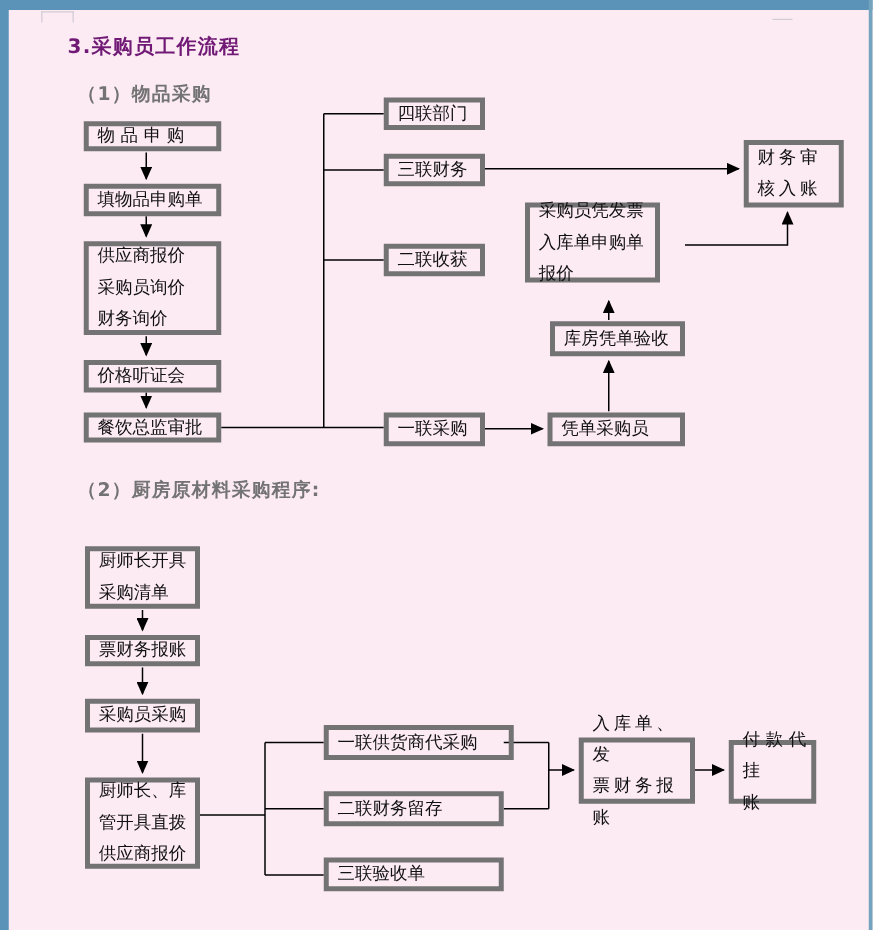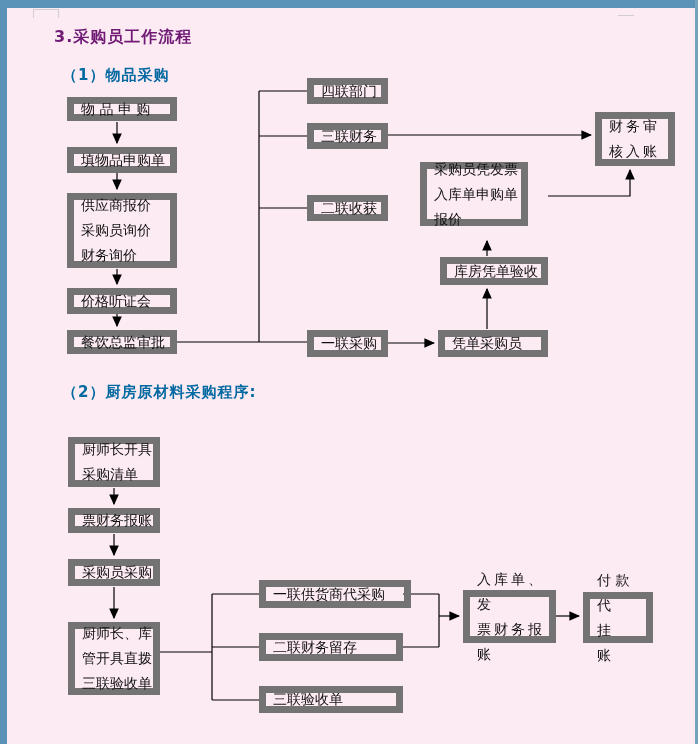--- a/index.html
+++ b/index.html
@@ -9,23 +9,23 @@
     font-family:"DejaVu Sans","Liberation Sans",sans-serif;
   }
   .bar-top{position:absolute;left:0;top:0;width:698px;height:8px;background:#5b92b8}
   .bar-left{position:absolute;left:0;top:0;width:7px;height:744px;background:#5b92b8}
   .bar-right{position:absolute;right:0;top:0;width:3px;height:744px;background:#74a3bd}
   .mark-tl{position:absolute;left:33px;top:9px;width:24px;height:8px;
            border:1px solid #d2ccd4;border-bottom:none}
   .mark-tr{position:absolute;left:618px;top:15px;width:16px;height:1px;background:#d2ccd4}
   .doc-title{position:absolute;left:54px;top:27px;font-size:16px;font-weight:bold;
              color:#701a75;letter-spacing:1px;white-space:nowrap}
-  .sec-heading{position:absolute;font-size:15px;font-weight:bold;color:#0369a1;
+  .sec-heading{position:absolute;font-size:15px;font-weight:bold;color:#737373;
                letter-spacing:1px;white-space:nowrap}
-  .fbox{position:absolute;border:7px solid #737373;box-sizing:border-box;
+  .fbox{position:absolute;border:4px solid #737373;box-sizing:border-box;
         display:flex;align-items:center;padding-left:7px;
         font-size:14px;line-height:25px;white-space:pre-line}
   .ls{letter-spacing:3px}
   svg.connectors{position:absolute;left:0;top:0;pointer-events:none}
 </style>
 </head>
 <body>
 
 <div class="bar-top"></div>
 <div class="bar-left"></div>
@@ -100,21 +100,21 @@
 报价</div>
 <div class="fbox" style="left:440px;top:257px;width:108px;height:28px">库房凭单验收</div>
 <div class="fbox" style="left:438px;top:330px;width:110px;height:27px">凭单采购员</div>
 
 <div class="fbox" style="left:68px;top:437px;width:92px;height:50px">厨师长开具
 采购清单</div>
 <div class="fbox" style="left:68px;top:508px;width:92px;height:25px">票财务报账</div>
 <div class="fbox" style="left:68px;top:559px;width:92px;height:27px">采购员采购</div>
 <div class="fbox" style="left:68px;top:622px;width:92px;height:73px">厨师长、库
 管开具直拨
-三联验收单</div>
+供应商报价</div>
 
 <div class="fbox" style="left:259px;top:580px;width:152px;height:28px">一联供货商代采购</div>
 <div class="fbox" style="left:259px;top:633px;width:144px;height:28px">二联财务留存</div>
 <div class="fbox" style="left:259px;top:686px;width:144px;height:27px">三联验收单</div>
 
 <div class="fbox ls" style="left:463px;top:590px;width:93px;height:53px">入库单、发
 票财务报账</div>
 <div class="fbox" style="left:583px;top:592px;width:70px;height:51px">付 款 代
 挂　　账</div>
 

